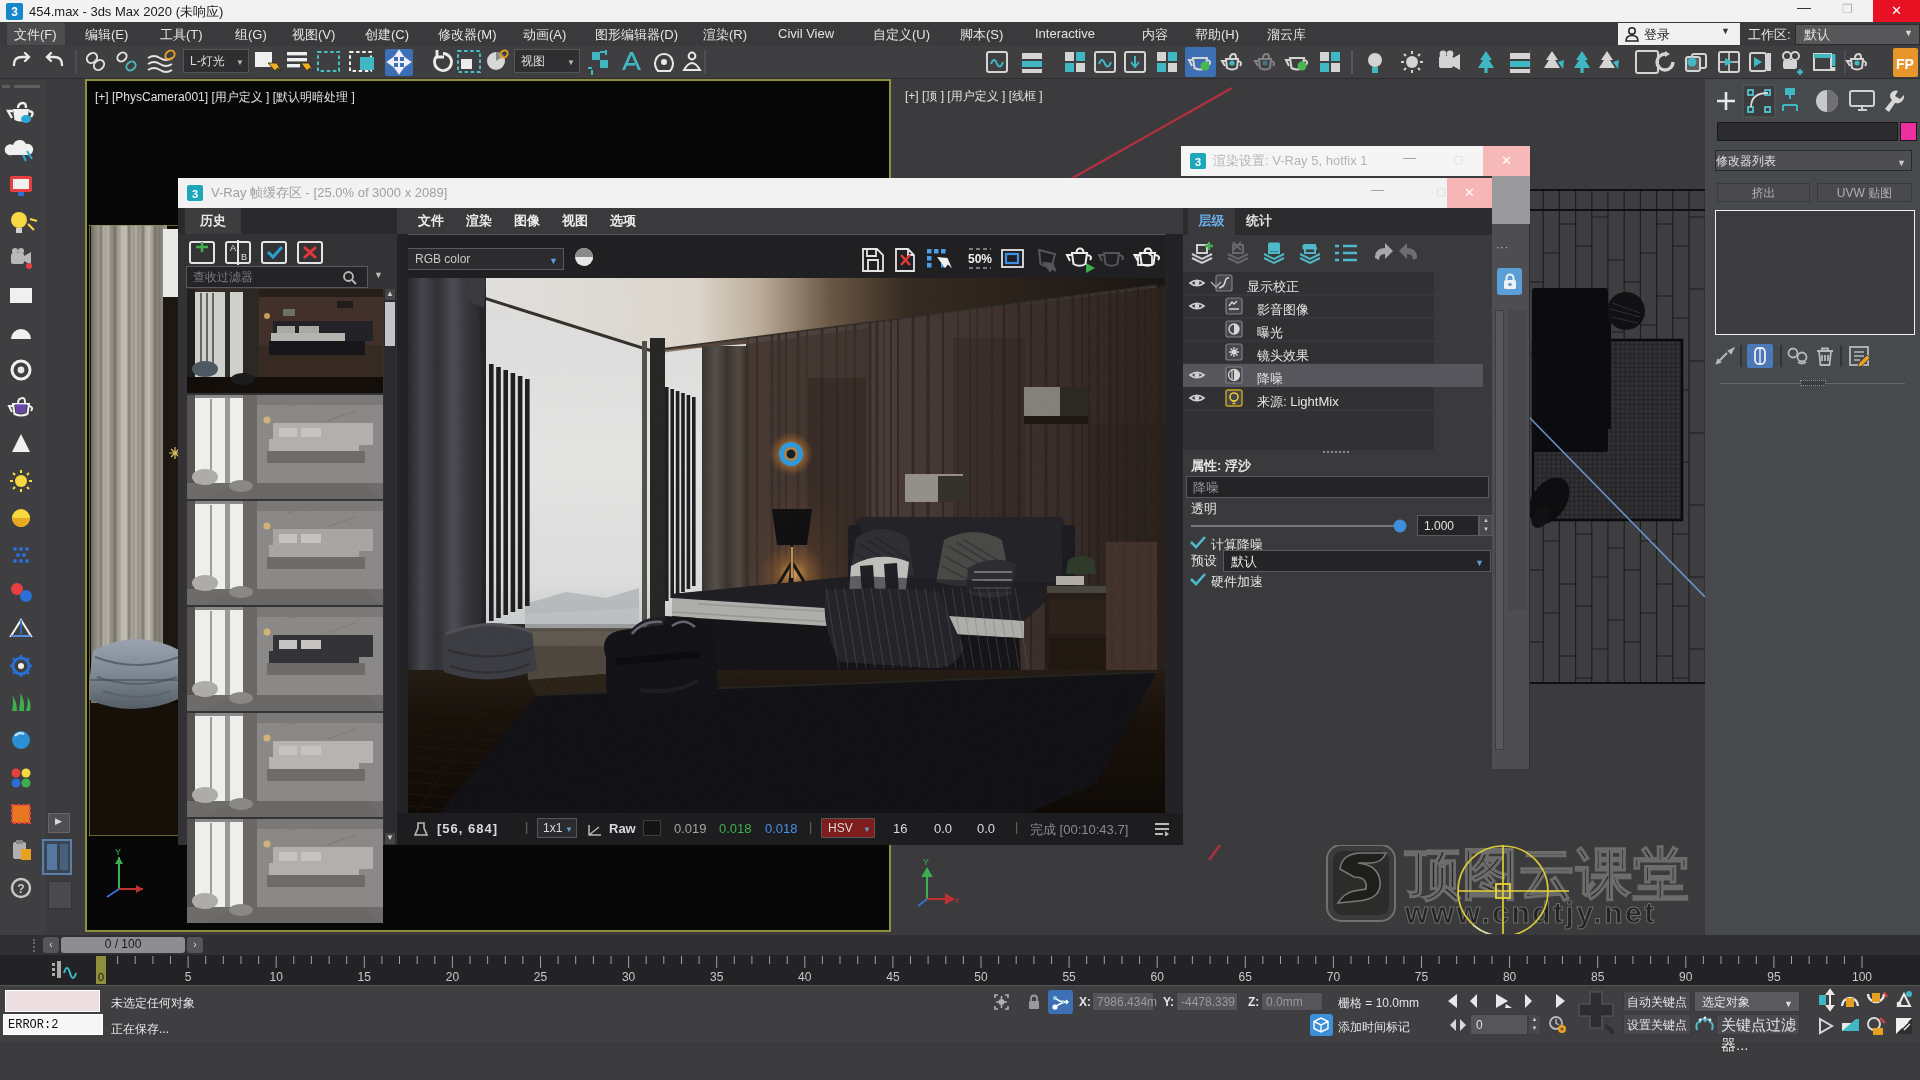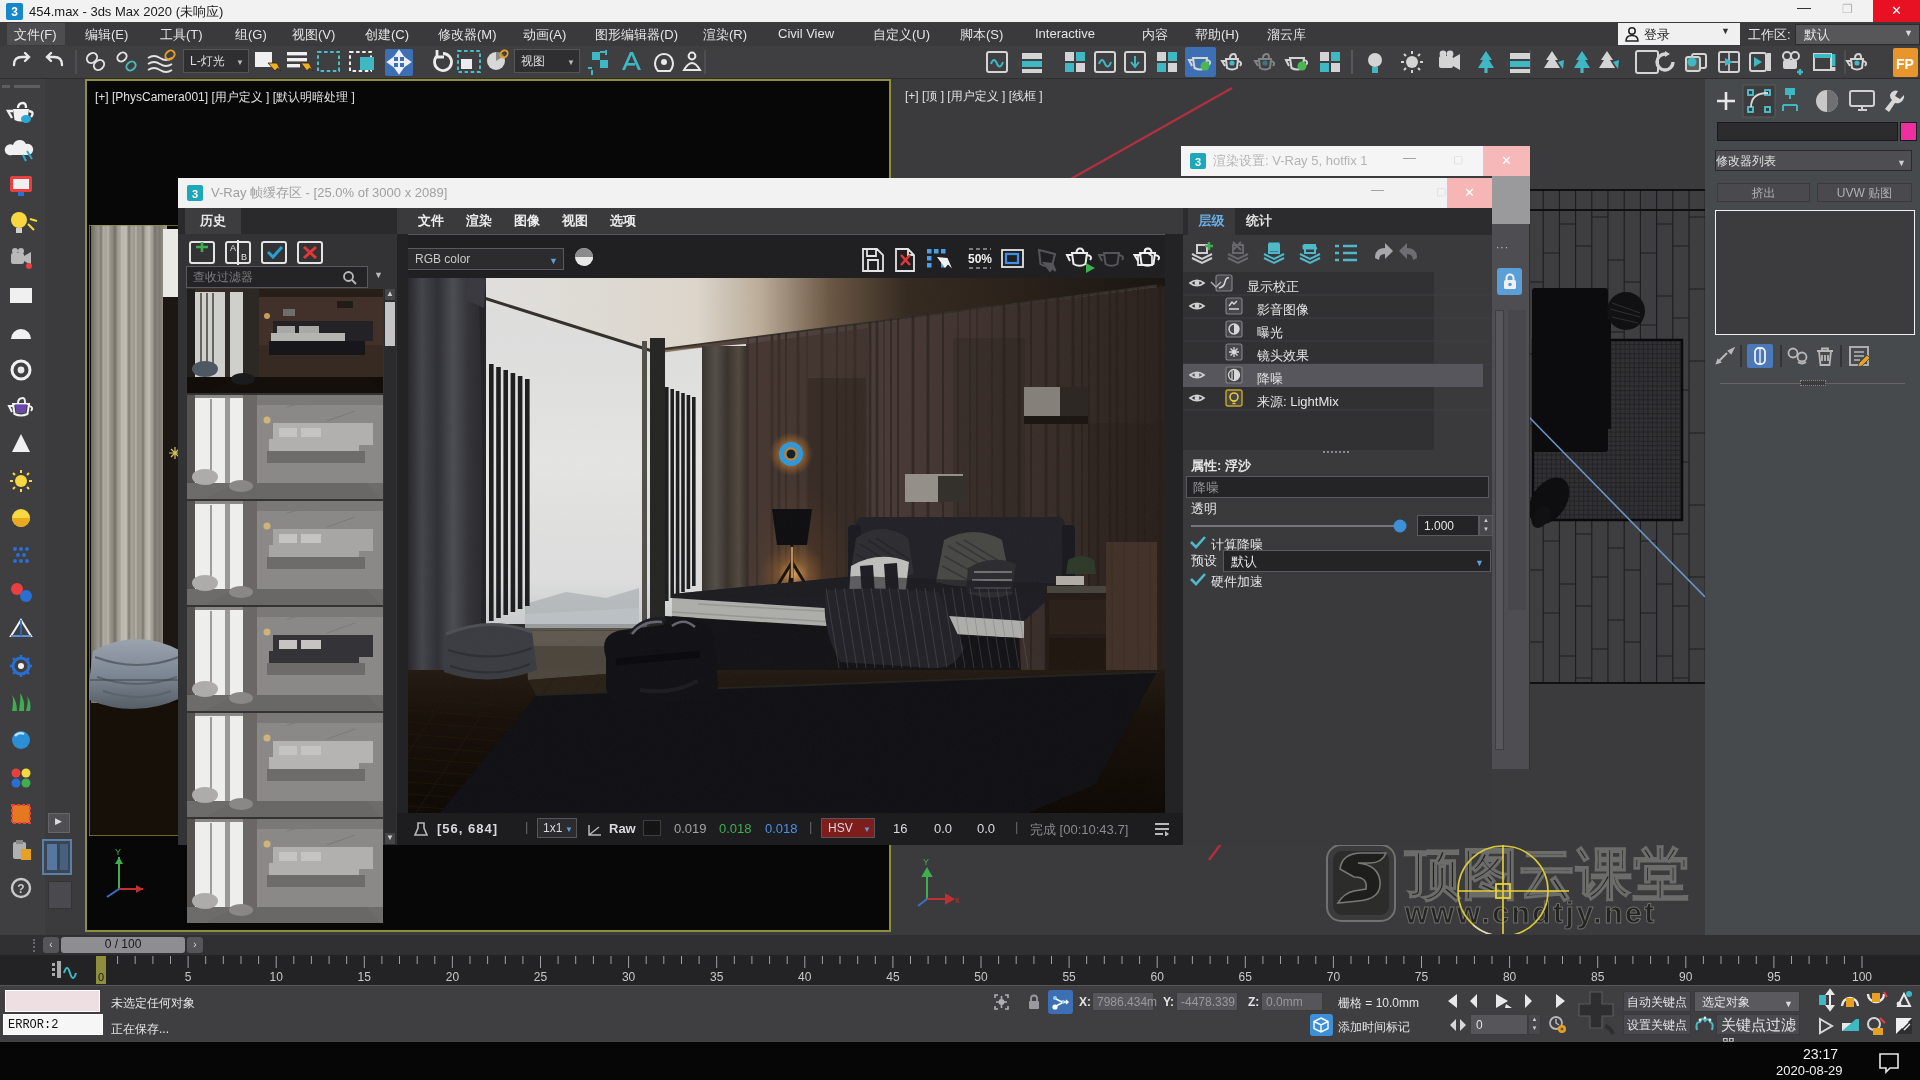--- a/index.html
+++ b/index.html
@@ -1389,20 +1389,13 @@
           <rect x="-3" y="2" width="10" height="7" fill="#e8a020"></rect>
           <path d="M4 -8 l5 5" stroke="#e84040" stroke-width="2"></path>
         </g>
       <g transform="translate(86,38)">
           <rect x="-8" y="-8" width="16" height="16" fill="#f0f0f0"></rect>
           <path d="M-8 8 L8 -8 L8 8 Z" fill="#2e2e31"></path>
           <path d="M-2 2 l6 -6 M0 4 l6 -6" stroke="#f0f0f0" stroke-width="1.4"></path>
         </g>
     </svg>
   </div>
-  <div class="abs" id="taskbar">
-    <span class="abs" style="left:1803px;top:4px;color:#f0f0f0;font-size:14px">23:17</span>
-    <span class="abs" style="left:1776px;top:21px;color:#f0f0f0;font-size:13px">2020-08-29</span>
-    <svg class="abs" style="left:1878px;top:10px" width="24" height="22">
-        <path d="M2 2 h18 v14 h-8 l-4 4 v-4 h-6 z" fill="none" stroke="#e8e8ea" stroke-width="1.6"></path>
-      </svg>
-  </div>
 </div>
 
 </body></html>

